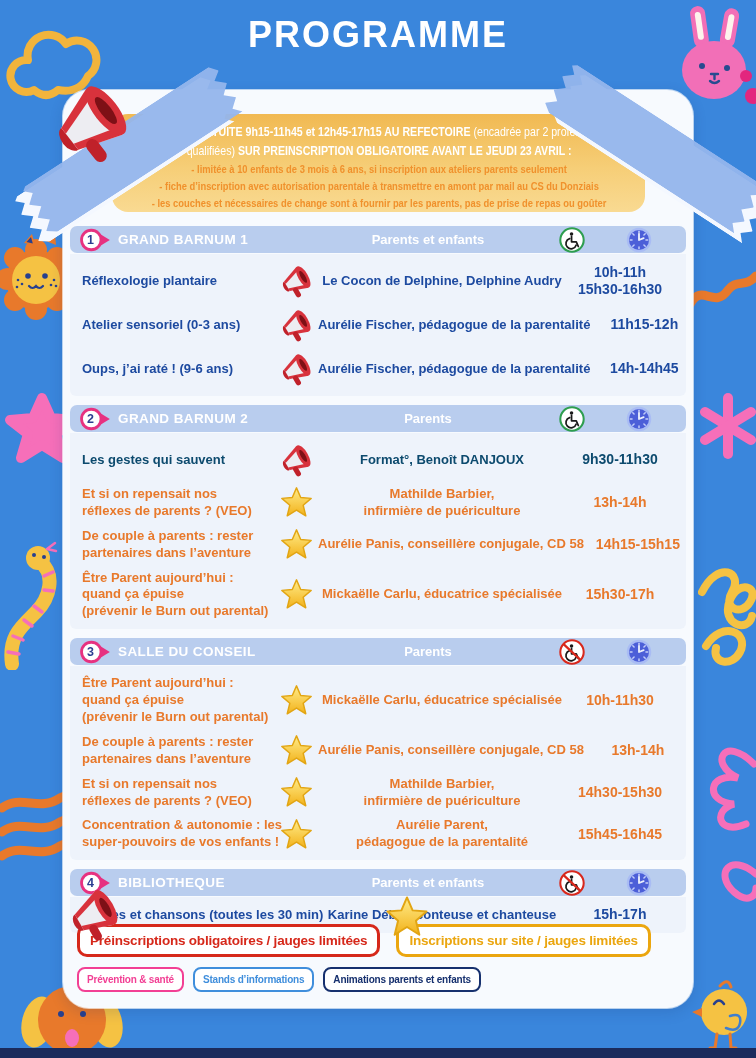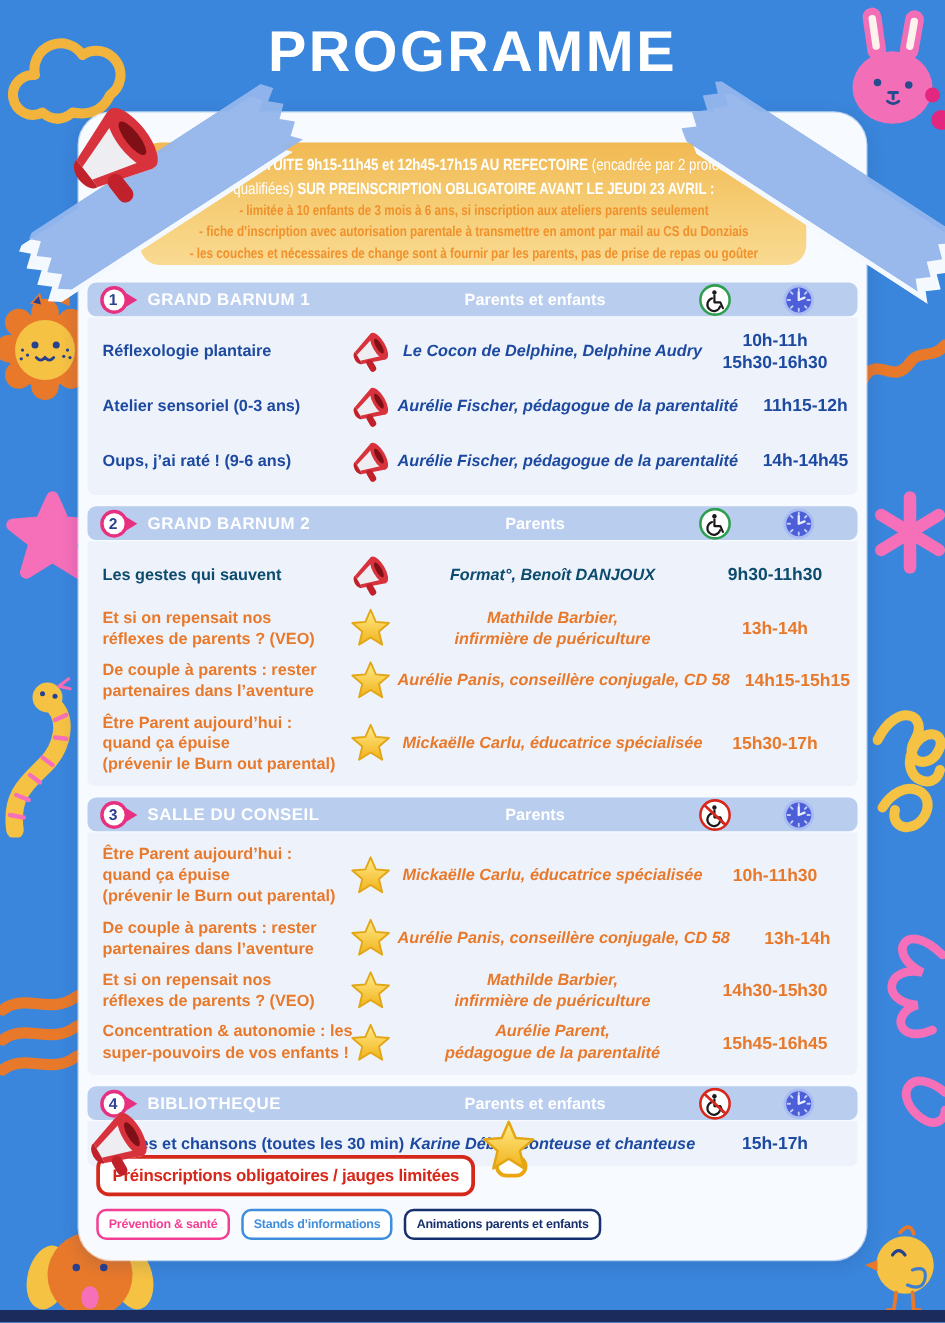--- a/index.html
+++ b/index.html
@@ -6,21 +6,21 @@
   .stage{position:relative;width:756px;height:1058px;overflow:hidden;background:#3A86DC;
          font-family:"Liberation Sans",sans-serif;}
   .deco{position:absolute;z-index:0;}
 
   
   .card{position:absolute;left:63px;top:90px;width:630px;height:918px;background:#F7FAFE;
         border-radius:26px;z-index:1;box-shadow:0 0 0 1px rgba(255,255,255,.65),0 4px 14px rgba(20,50,110,.18);}
 
   
   .page-title{position:absolute;left:0;top:14px;width:100%;text-align:center;color:#fff;
-              font-size:46px;font-weight:bold;letter-spacing:2px;z-index:2;}
+              font-size:36px;font-weight:bold;letter-spacing:2px;z-index:2;}
 
   
   .tape{position:absolute;width:232px;height:56px;z-index:3;
         clip-path:polygon(3% 0,97% 0,100% 15%,96% 27%,100% 42%,96% 57%,100% 72%,96% 86%,99% 100%,4% 100%,0 88%,4% 74%,0 60%,4% 46%,0 32%,4% 18%,1% 6%);}
   .tape.blue{background:rgba(148,181,236,.95);}
   .tape.white{background:#F4F8FF;}
 
   
   .banner{position:absolute;left:49px;top:24px;width:533px;height:98px;border-radius:16px;
           background:linear-gradient(180deg,#F1B952 0%,#F6CE77 55%,#F9DA92 100%);
@@ -46,29 +46,29 @@
   .sec-aud{color:#fff;font-weight:bold;font-size:13px;text-align:center;}
   .sec-access,.sec-clock{display:flex;justify-content:center;align-items:center;}
   .sec-access svg{width:26px;height:26px;}
   .sec-clock svg{width:26px;height:26px;}
   .rows{background:#EEF3FB;border-radius:0 0 6px 6px;padding:5px 12px;margin-top:1px;}
   .row{display:grid;grid-template-columns:192px 44px 1fr 108px;align-items:center;padding:4px 0;}
   .ev-title{font-weight:bold;font-size:13px;line-height:1.3;white-space:pre;}
   .ev-icon{display:flex;justify-content:center;align-items:center;overflow:visible;}
   .ev-icon svg{width:38px;height:36px;}
   .ev-icon.is-star svg{width:33px;height:33px;}
-  .ev-speaker{font-weight:bold;font-size:13px;line-height:1.3;white-space:pre;text-align:center;justify-self:center;font-style:italic;}
+  .ev-speaker{font-weight:bold;font-size:13px;line-height:1.3;white-space:pre;text-align:center;justify-self:center;}
   .ev-time{font-weight:bold;font-size:14px;line-height:1.25;white-space:pre;text-align:center;}
   .c-navy .ev-title,.c-navy .ev-speaker,.c-navy .ev-time{color:#1D4AA0;}
   .c-orange .ev-title,.c-orange .ev-speaker,.c-orange .ev-time{color:#E8792B;}
   .c-pink .ev-title,.c-pink .ev-speaker,.c-pink .ev-time{color:#0c4a6e;}
 
   
   .legend{position:absolute;left:14px;bottom:16px;z-index:2;}
-  .lg-row{display:flex;gap:16px;align-items:flex-start;}
+  .lg-row{display:flex;gap:16px;align-items:flex-end;}
   .lg-row.secondary{gap:9px;margin-top:10px;}
   .lg-box{position:relative;background:#fff;border-style:solid;border-width:3px;border-radius:10px;
           padding:6px 10px;font-weight:bold;font-size:13.5px;letter-spacing:-.2px;white-space:nowrap;}
   .lg-box.small{border-width:2.5px;border-radius:8px;padding:5px 8px;font-size:10px;}
   .lg-icon{position:absolute;z-index:4;}
   .lg-icon svg{display:block;}
   .lg-icon.megaphone{left:-16px;top:-42px;width:60px;height:58px;}
   .lg-icon.star{left:-14px;top:-32px;width:44px;height:44px;}
   .lg-icon.megaphone svg{width:100%;height:100%;}
   .lg-icon.star svg{width:100%;height:100%;}
@@ -627,21 +627,21 @@
           <div class="lg-box" style="border-color: rgb(235, 166, 15); color: rgb(235, 166, 15);"><span class="lg-icon star">
               <svg viewBox="0 0 36 36">
                 <defs>
                   <linearGradient id="sg" x1="0" y1="0" x2="0" y2="1">
     <stop offset="0" stop-color="#FFEC8A"></stop>
                     <stop offset="1" stop-color="#F2B21B"></stop>
                   </linearGradient>
                 </defs>
     <path d="M18 2 L22.6 12.6 L34 13.5 L25.3 21 L28.1 32.5 L18 26.2 L7.9 32.5 L10.7 21 L2 13.5 L13.4 12.6 Z" fill="url(#sg)" stroke="#E2A513" stroke-width="1.6" stroke-linejoin="round"></path>
               </svg>
-            </span></div>
+            </span><span>Inscriptions sur site / jauges limitées</span></div>
         </div>
       <div class="lg-row secondary">
           <div class="lg-box small" style="border-color: rgb(242, 63, 148); color: rgb(242, 63, 148);"><span>Prévention &amp; santé</span></div>
           <div class="lg-box small" style="border-color: rgb(63, 142, 220); color: rgb(63, 142, 220);"><span>Stands d’informations</span></div>
           <div class="lg-box small" style="border-color: rgb(22, 48, 110); color: rgb(22, 48, 110);"><span>Animations parents et enfants</span></div>
         </div>
     </div>
   </div>
 
   <div class="tape white" style="left:8px;top:132px;transform:rotate(-33deg);"></div>

